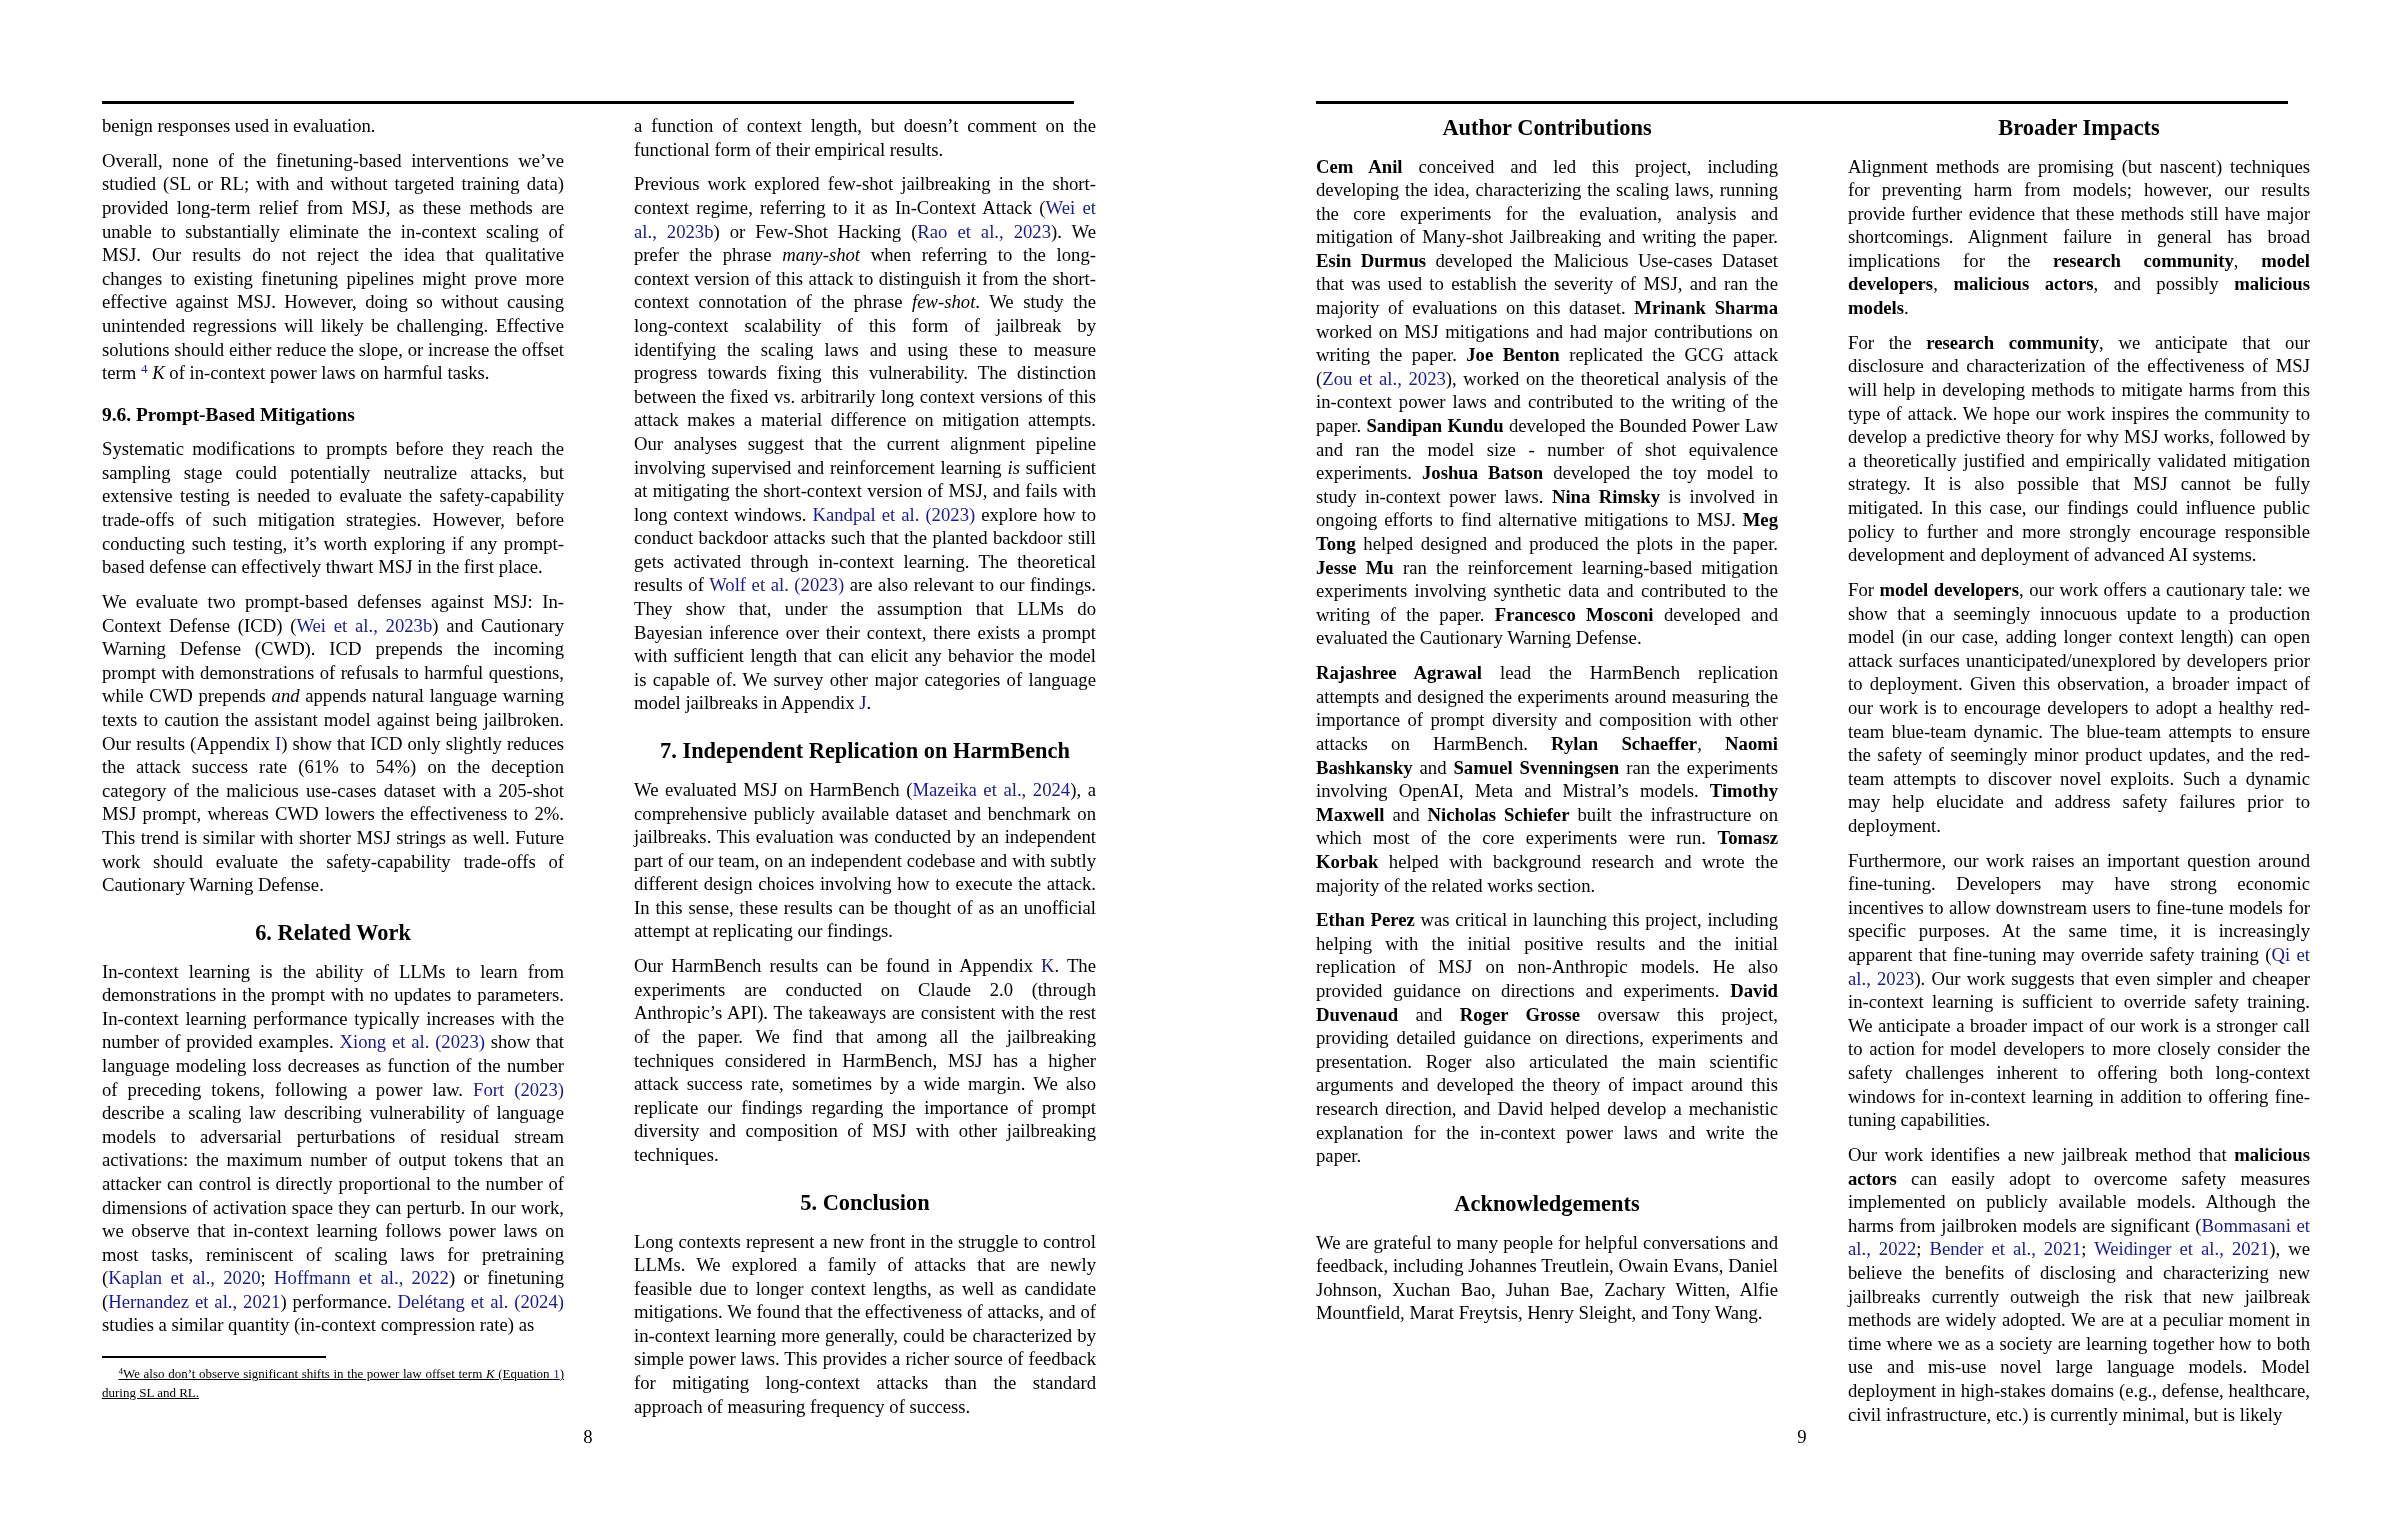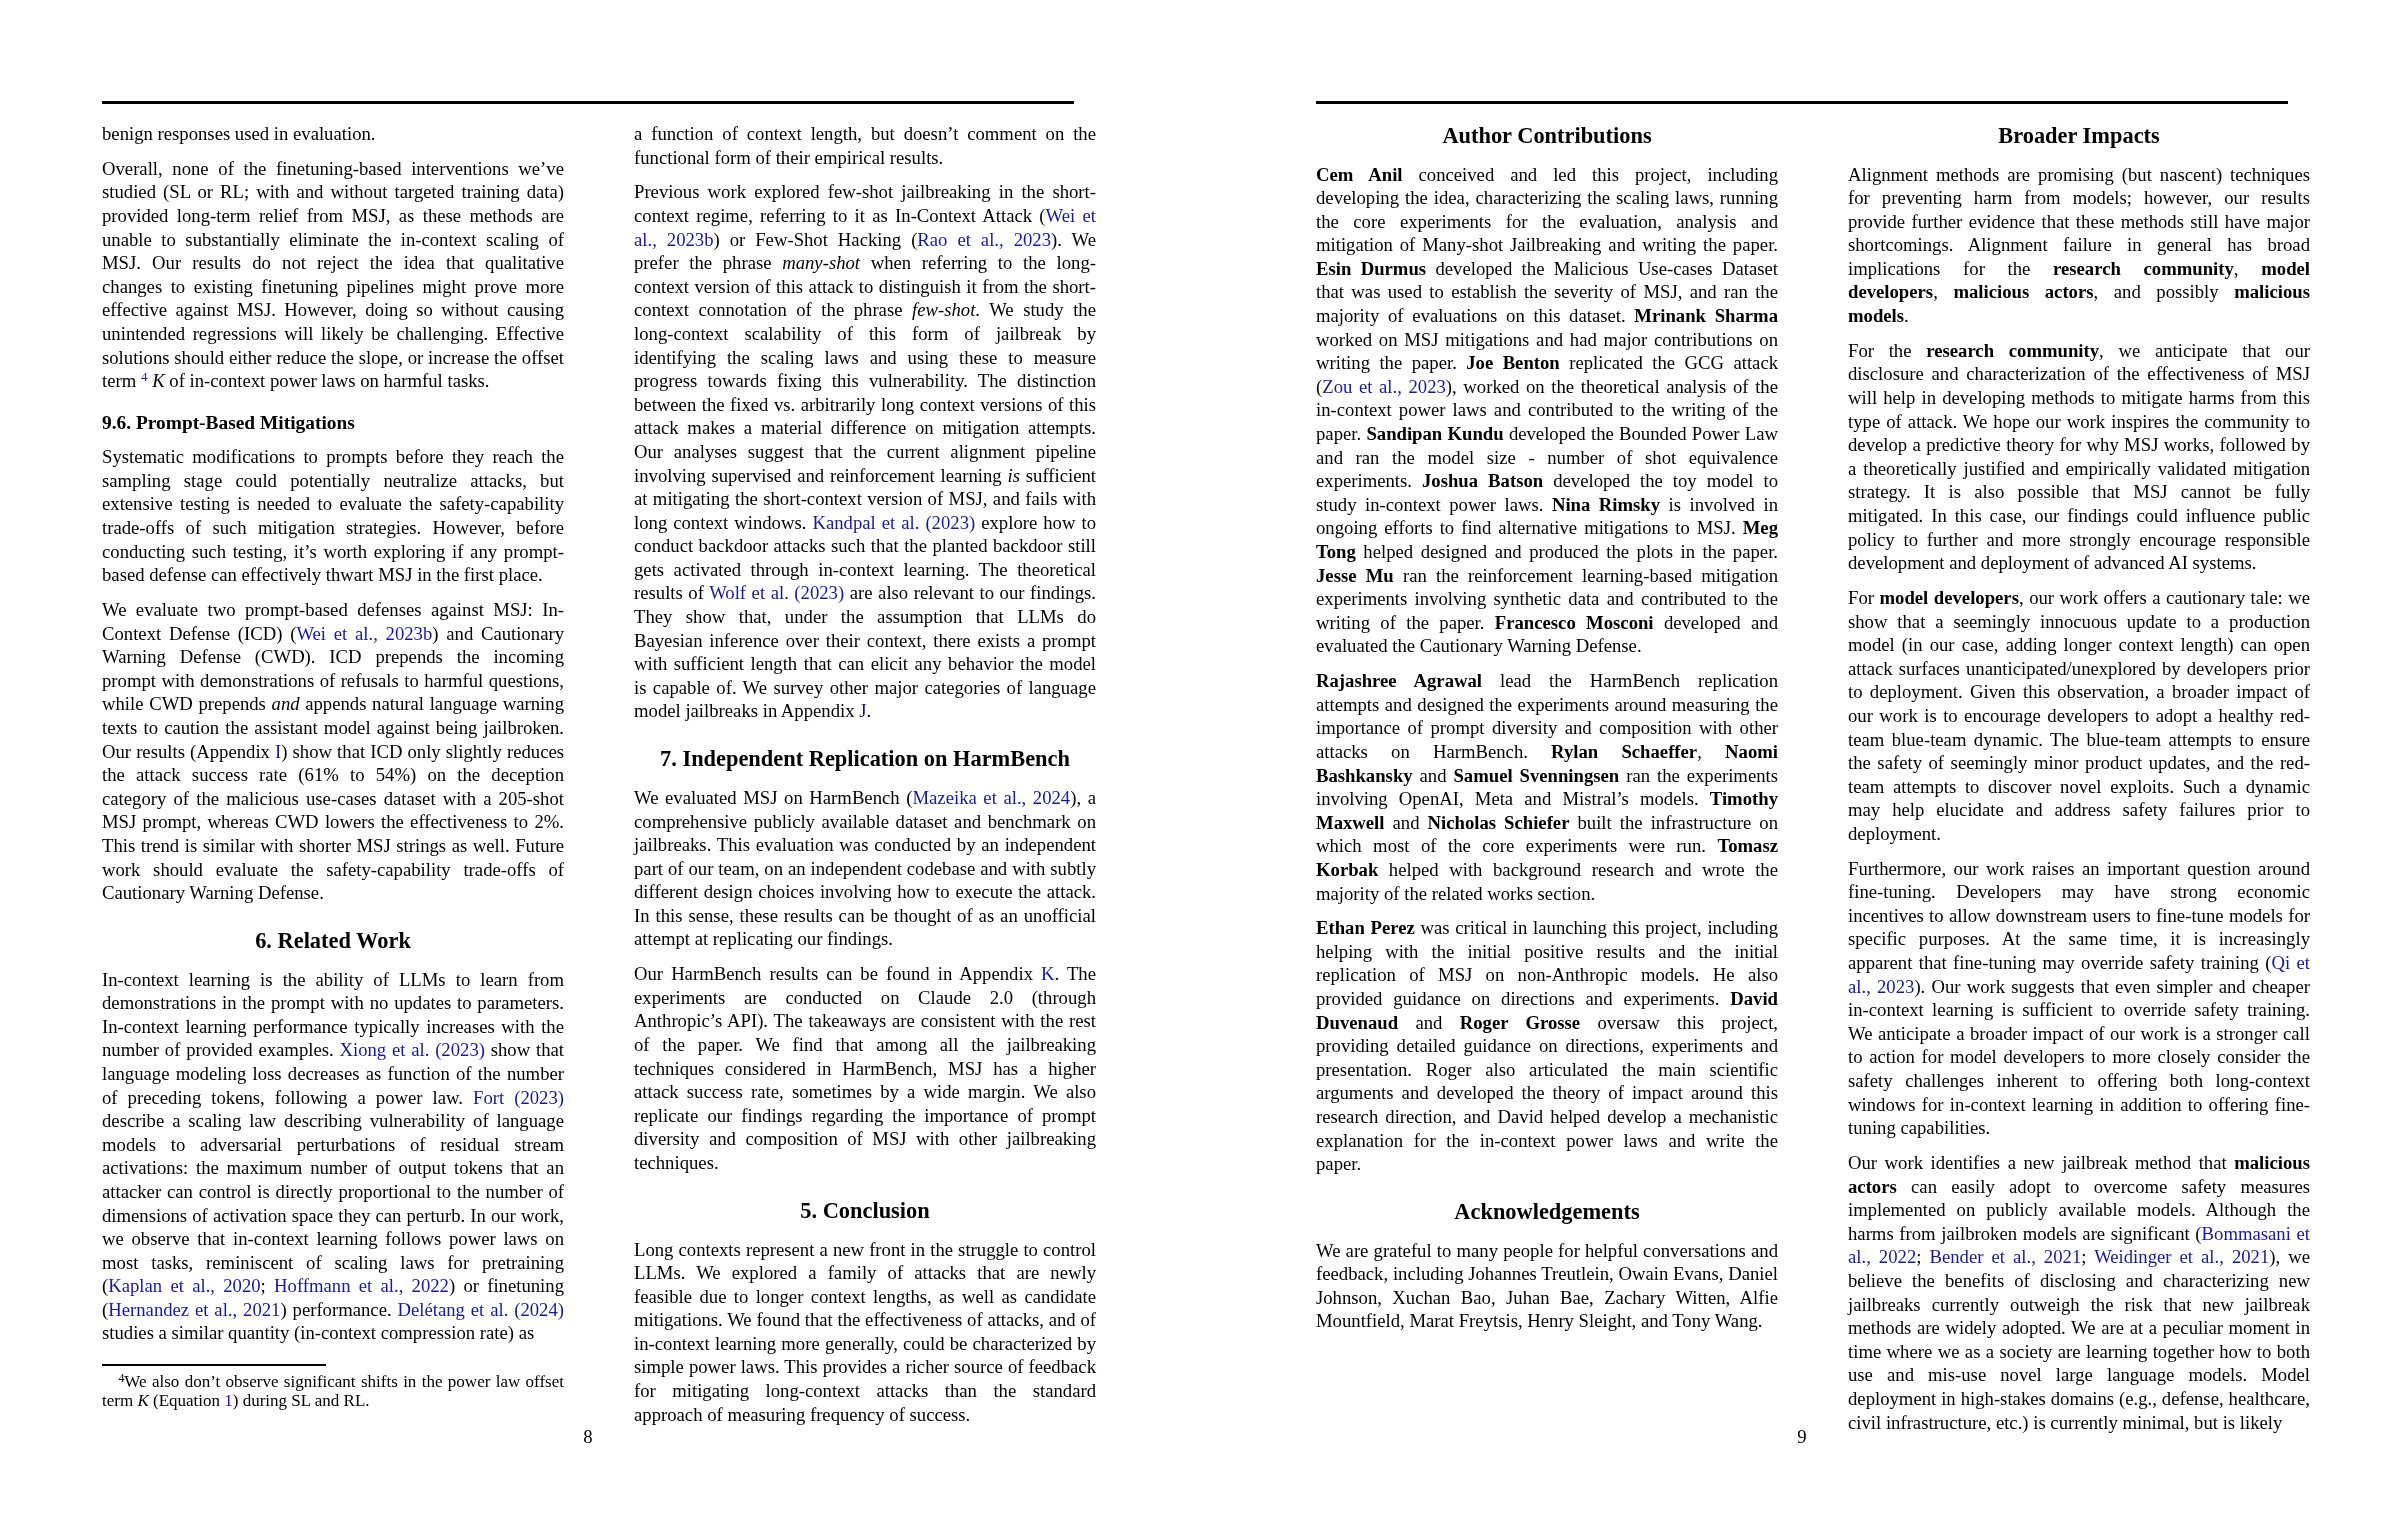--- a/index.html
+++ b/index.html
@@ -12,33 +12,33 @@
   #page-8{left:102px;}
   #page-9{left:1316px;}
   .toprule{position:absolute;top:101px;left:0;width:972px;height:3px;background:#000000;}
   .col{
     position:absolute;top:114px;width:462px;
     font-size:18.7px;line-height:23.6px;text-align:justify;
     hyphens:auto;-webkit-hyphens:auto;
   }
   .col-left{left:0;}
   .col-right{left:532px;}
-  .col > :first-child{margin-top:8px;}
+  .col > :first-child{margin-top:0;}
   p.para{margin:0 0 11.2px 0;}
   h2.sec{
     font-size:22.4px;line-height:27px;font-weight:bold;
     margin:22.4px 0 13.5px 0;text-align:center;hyphens:none;
   }
   h3.subsec{
     font-size:19.4px;line-height:24px;font-weight:bold;
     margin:18px 0 10.5px 0;text-align:left;hyphens:none;
   }
   p.footnote{
     position:relative;margin:19.4px 0 0 0;padding-top:7.5px;
-    font-size:17px;line-height:19.4px;text-indent:16.4px;
+    font-size:13px;line-height:19.4px;text-indent:16.4px;text-decoration:underline;
   }
   p.footnote::before{
     content:"";position:absolute;top:0;left:0;width:224px;height:1.5px;background:#000000;
   }
   .seg-b{font-weight:bold;}
   .seg-i{font-style:italic;}
   .seg-math{font-style:italic;}
   .seg-link{color:#1a1a90;}
   .seg-sup{font-size:70%;line-height:0;position:relative;top:-0.45em;}
   .pagenum{

